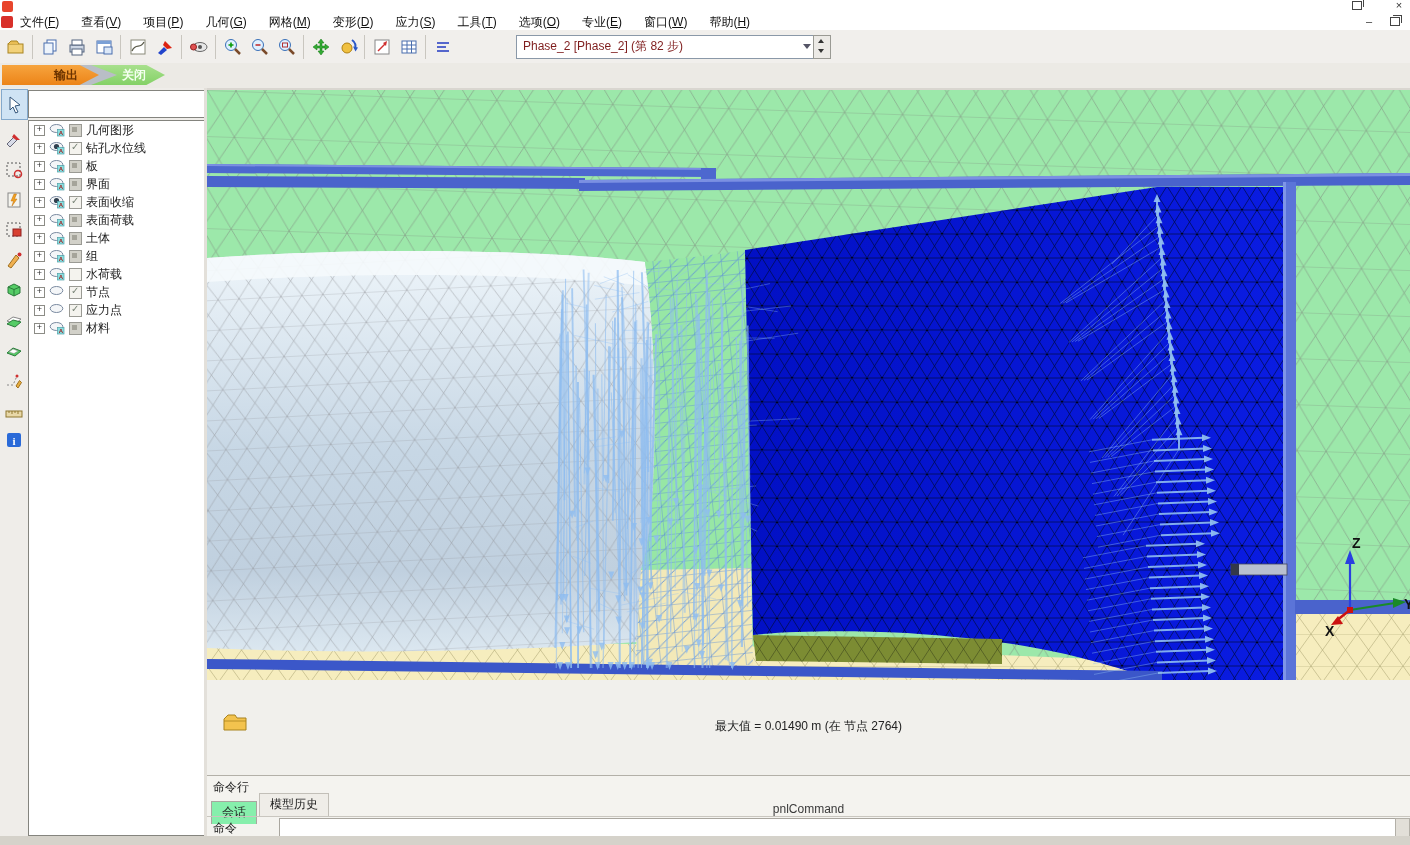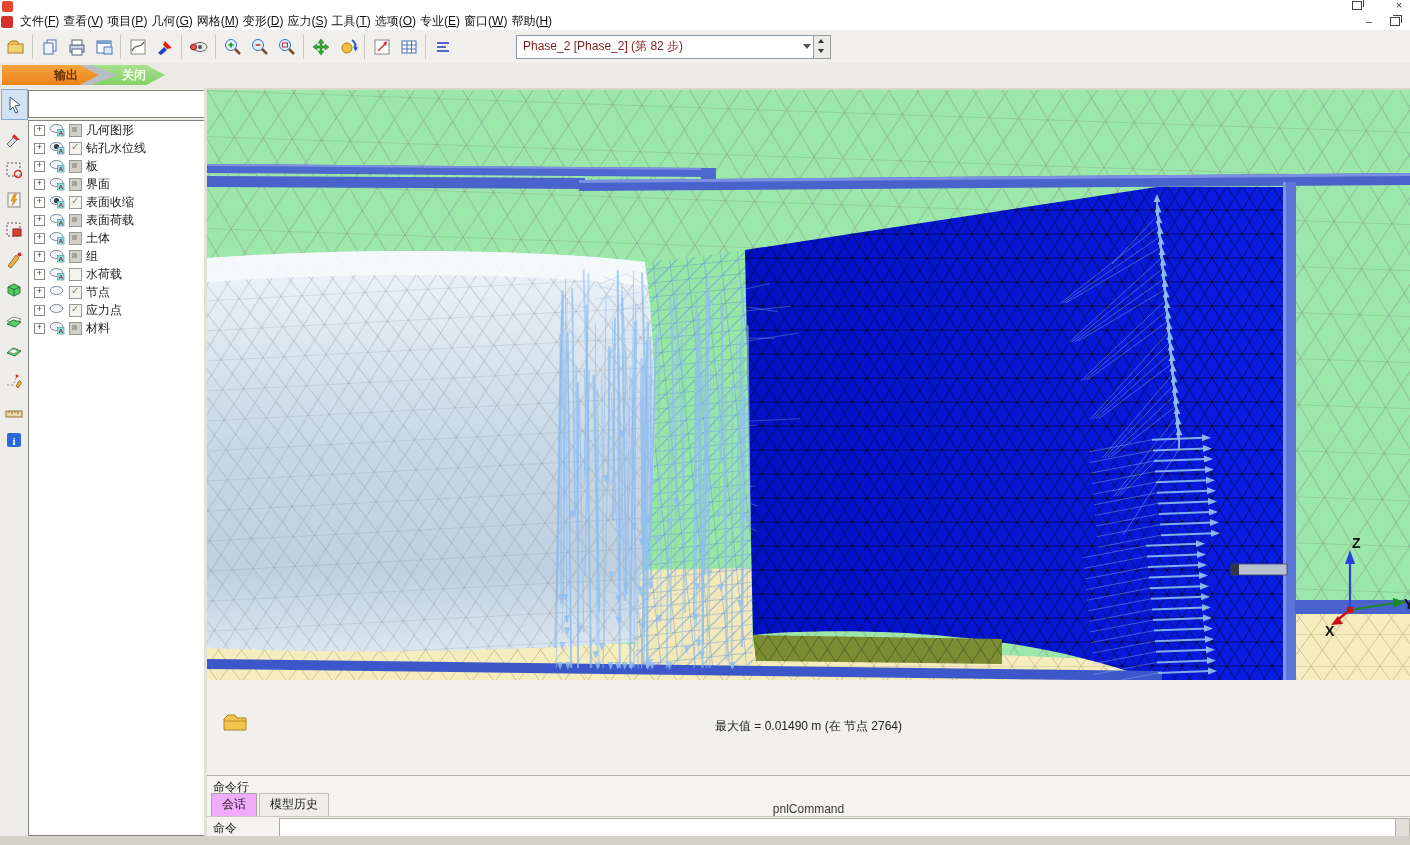--- a/index.html
+++ b/index.html
@@ -7,21 +7,21 @@
   .abs{position:absolute;}
   
   #titlebar{left:0;top:0;width:1410px;height:14px;background:#ffffff;font-size:11px;color:#222;}
   #title-text{left:18px;top:0px;white-space:nowrap;}
   #app-icon{left:2px;top:1px;width:11px;height:11px;background:#e8452c;border-radius:2px;}
   .winbtn{width:14px;height:12px;text-align:center;line-height:11px;font-size:11px;color:#333;}
   .restore-glyph{width:8px;height:7px;border:1px solid #444;position:relative;background:#fff;}
   .restore-glyph:before{content:"";position:absolute;left:2px;top:-3px;width:8px;height:7px;border:1px solid #444;border-bottom:none;border-left:none;}
   #menubar{left:0;top:14px;width:1410px;height:16px;background:#ffffff;font-size:12px;color:#111;}
   #menu-doc-icon{left:1px;top:2px;width:12px;height:12px;background:#d8302a;border-radius:2px;}
-  #menu-items{left:20px;top:0;display:flex;gap:4px;height:16px;align-items:flex-end;}
+  #menu-items{left:20px;top:0;display:flex;gap:22px;height:16px;align-items:center;}
   .menu-item{white-space:nowrap;cursor:default;}
   
   #toolbar{left:0;top:30px;width:1410px;height:33px;background:#f1efec;border-bottom:1px solid #d9d6cf;}
   #toolbar-icons{left:2px;top:4px;display:flex;align-items:center;height:26px;}
   .tbtn{width:27px;height:26px;display:flex;align-items:center;justify-content:center;}
   .tsep{width:1px;height:24px;background:#c9c6bf;margin:0 3px;}
   #phase-box{left:516px;top:5px;width:294px;height:22px;background:#fff;border:1px solid #8a98a8;
      font-size:12px;color:#7f1d1d;line-height:20px;padding-left:6px;}
   #phase-caret{right:6px;top:8px;width:0;height:0;border-left:4px solid transparent;border-right:4px solid transparent;border-top:5px solid #556;}
   #phase-spin{left:813px;top:5px;width:16px;height:22px;border:1px solid #9a9a94;background:#eceae6;}
@@ -53,21 +53,21 @@
   #viewport{left:207px;top:88px;width:1203px;height:592px;background:#9ce8aa;border-top:2px solid #d9d6d0;}
   
   #caption{left:207px;top:680px;width:1203px;height:95px;background:#f1f0ec;}
   #cap-title{top:16px;width:100%;text-align:center;font-size:13px;font-weight:bold;color:#111;}
   #cap-value{top:38px;width:100%;text-align:center;font-size:12px;color:#222;}
   
   #cmdpanel{left:207px;top:775px;width:1338px;height:61px;background:#f4f3ef;border-top:1px solid #b3b0a8;font-size:12px;color:#222;padding-left:18px;}
   #cmd-title{left:6px;top:3px;}
   #cmd-tabs{left:4px;top:21px;display:flex;align-items:flex-end;height:19px;}
   .ctab{padding:2px 10px 3px 10px;border:1px solid #c2bfb8;border-bottom:none;background:#efede8;margin-right:2px;}
-  .ctab.active{background:#f0abfc;border-color:#a9a69f;position:relative;top:0px;}
+  .ctab.active{background:#86efac;border-color:#a9a69f;position:relative;top:8px;}
   #cmd-tabline{left:0;top:40px;width:1203px;height:1px;background:#c9c6bf;}
   #pnl-label{left:0;top:26px;width:1203px;text-align:center;color:#3a3a3a;}
   #cmd-prompt{left:6px;top:44px;}
   #cmd-input{left:72px;top:42px;width:1112px;height:17px;background:#fff;border:1px solid #a9a69f;}
   #cmd-grip{left:1188px;top:42px;width:13px;height:17px;background:#e2dfd8;border:1px solid #b3b0a8;}
   #bottomstrip{left:0;top:836px;width:1410px;height:9px;background:#d5d2ca;}
   #side-gap{left:204px;top:88px;width:3px;height:748px;background:#e3e0da;}
 </style>
 </head>
 <body>

